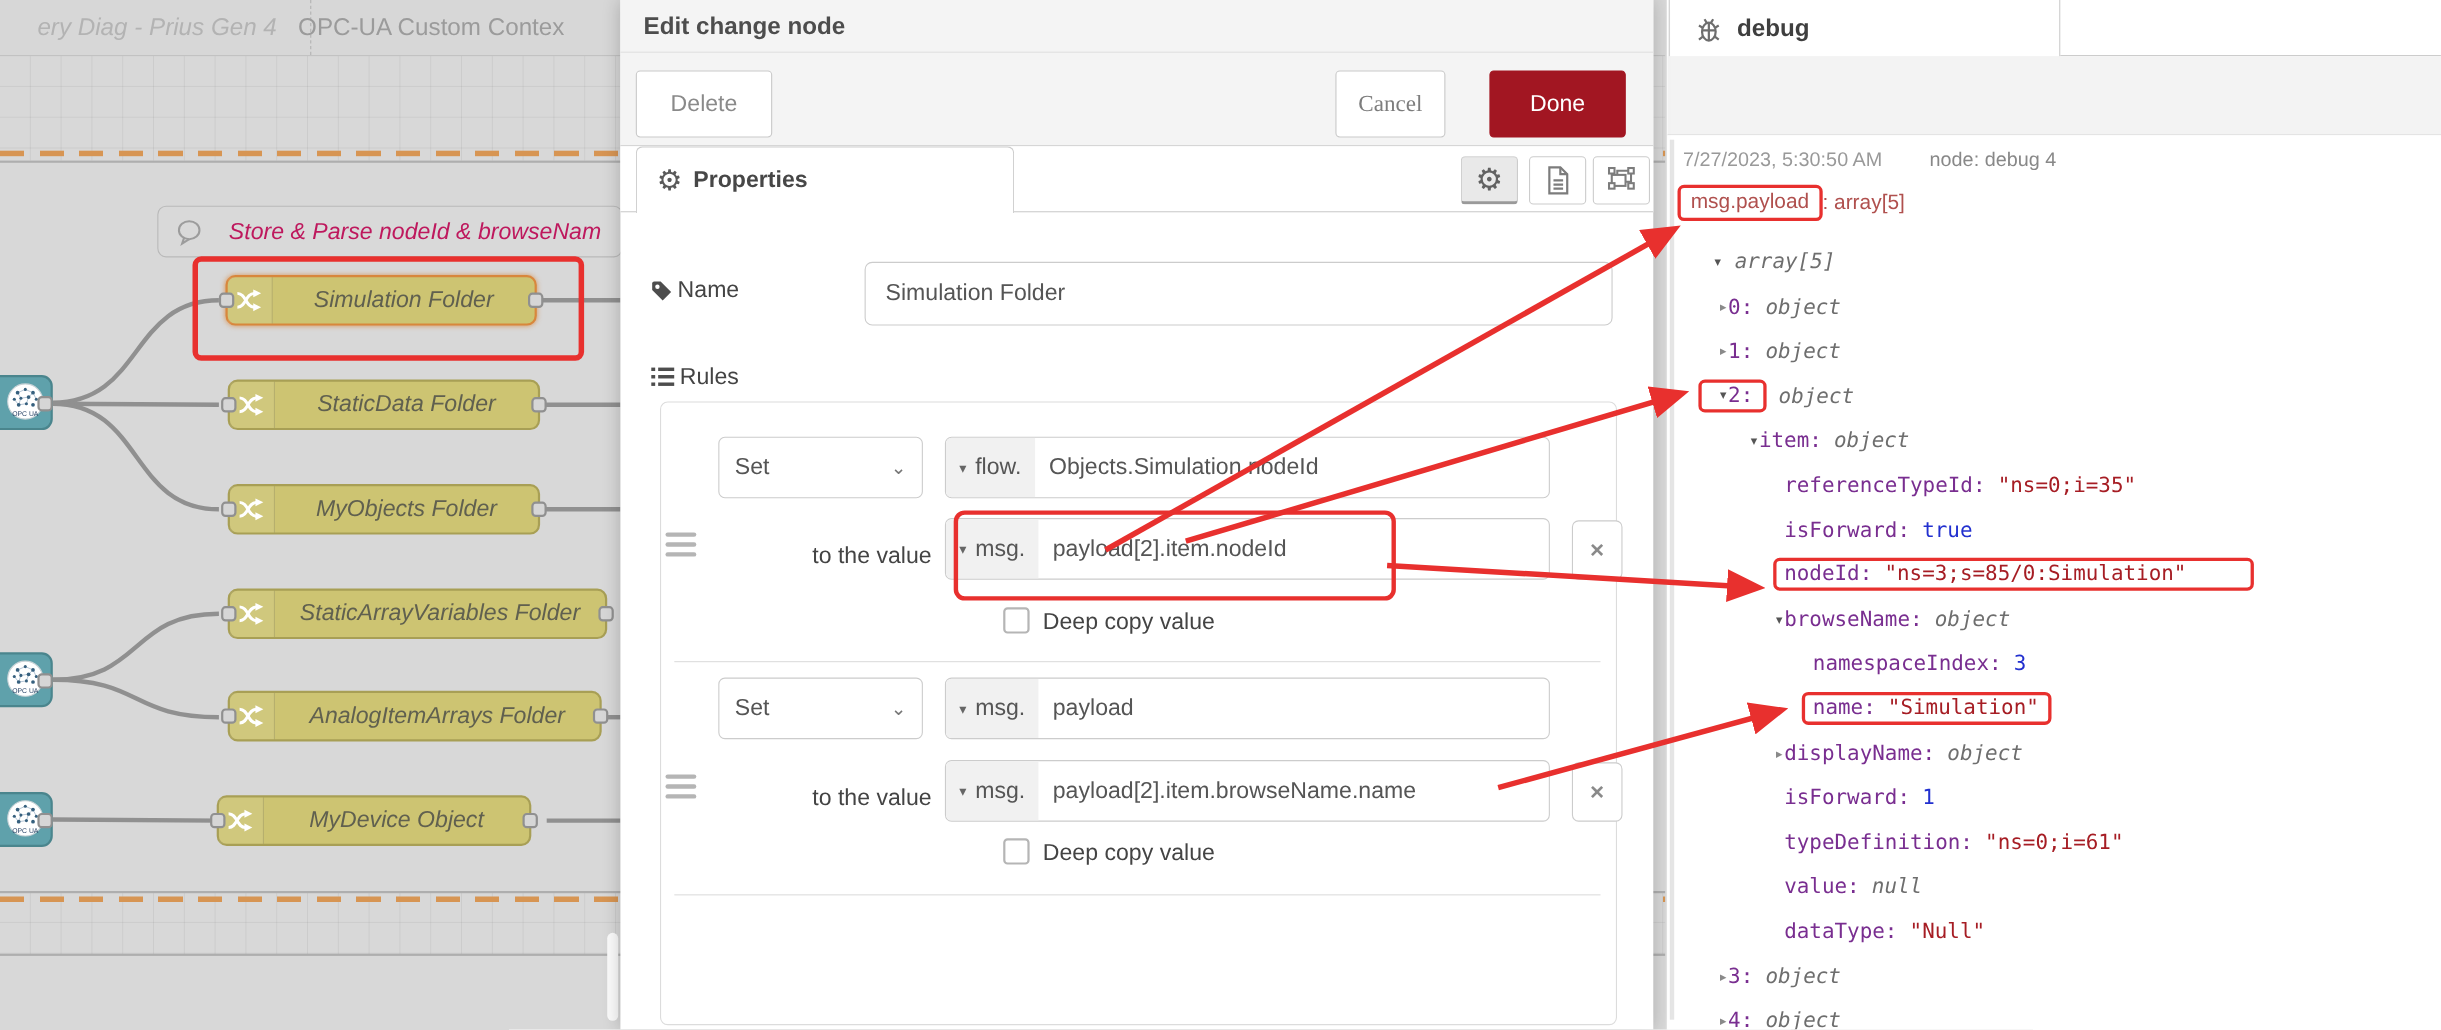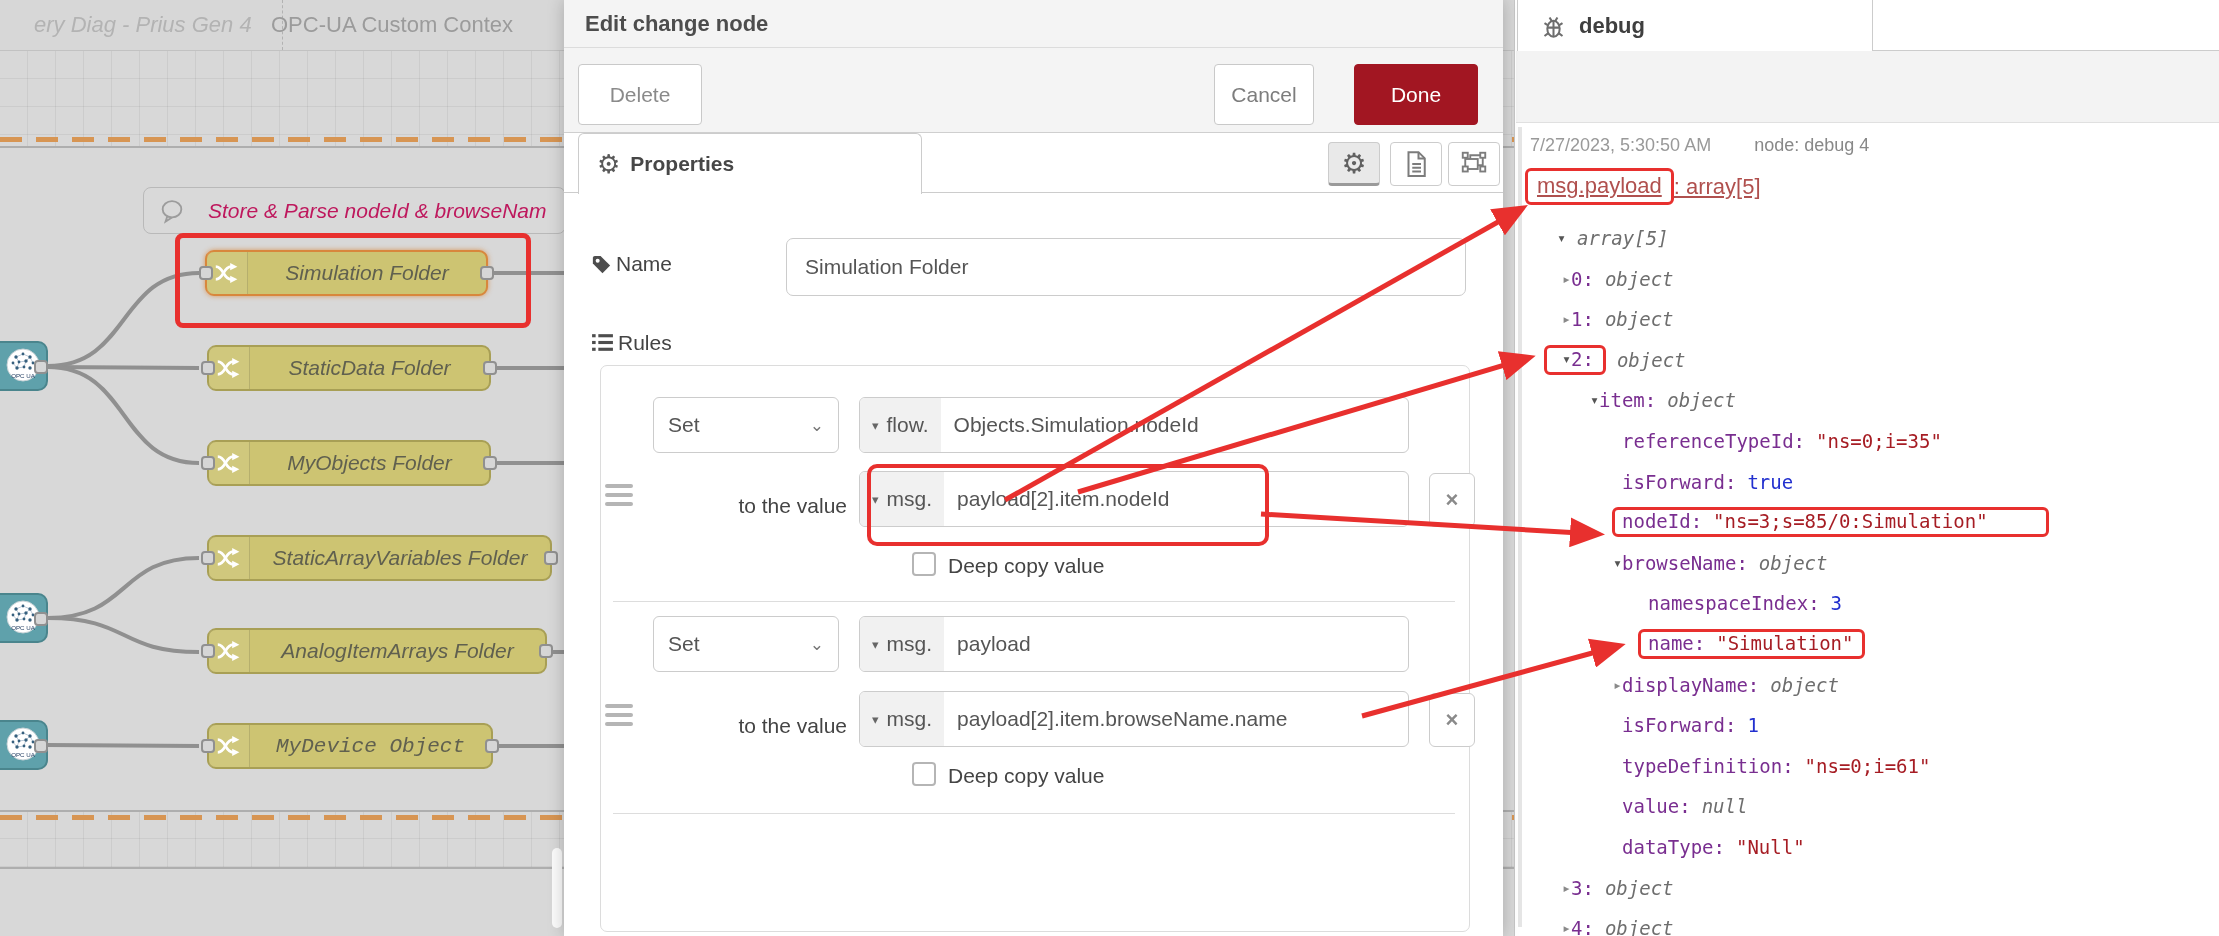--- a/index.html
+++ b/index.html
@@ -37,21 +37,21 @@
   #cscroll{position:absolute;left:552px;top:848px;width:10px;height:80px;background:#fbfbfb;border-radius:5px;}
   
   #dialog{position:absolute;left:564px;top:0;width:939px;height:936px;background:#fff;z-index:10;
     box-shadow:0 0 16px rgba(0,0,0,.22);}
   #dlg-header{position:absolute;left:0;top:0;width:100%;height:48px;background:#f4f4f4;border-bottom:1px solid #dcdcdc;box-sizing:border-box;}
   #dlg-title{position:absolute;left:21px;top:11px;font-size:22px;font-weight:bold;color:#4d4d4d;}
   #dlg-btnbar{position:absolute;left:0;top:48px;width:100%;height:85px;background:#f4f4f4;border-bottom:1px solid #cfcfcf;box-sizing:border-box;}
   .dbtn{position:absolute;top:16px;height:61px;border:1px solid #c9c9c9;border-radius:4px;background:#fff;
     font-size:21px;color:#8a8a8a;display:flex;align-items:center;justify-content:center;box-sizing:border-box;cursor:pointer;}
   #btn-delete{left:14px;width:124px;}
-  #btn-cancel{left:650px;width:100px;color:#7d7d7d;}
+  #btn-cancel{left:650px;width:100px;color:#7d7d7d;font-family:Liberation Serif, serif;}
   #btn-done{left:790px;width:124px;background:#a21622;border-color:#a21622;color:#fff;}
   #dlg-tabrow{position:absolute;left:0;top:133px;width:100%;height:60px;border-bottom:1px solid #cccccc;background:#fff;box-sizing:border-box;}
   #tab-props{position:absolute;left:14px;top:0;width:344px;height:61px;background:#fff;border:1px solid #cccccc;border-bottom:none;
     border-radius:6px 6px 0 0;display:flex;align-items:center;padding-left:18px;box-sizing:border-box;}
   #tab-props .gear{font-size:26px;color:#5a5a5a;margin-right:10px;}
   #tab-props .tlabel{font-size:21px;font-weight:bold;color:#474747;}
   .ibtn{position:absolute;top:9px;width:52px;height:44px;border:1px solid #cccccc;border-radius:4px;background:#fff;
     display:flex;align-items:center;justify-content:center;box-sizing:border-box;cursor:pointer;}
   #ibtn-gear{left:764px;background:#e9e9e9;border-bottom:3px solid #9a9a9a;}
   #ibtn-gear .gear{font-size:28px;color:#616161;}
@@ -81,21 +81,21 @@
   #debug-panel{position:absolute;left:1514px;top:0;width:705px;height:936px;background:#fff;border-left:1px solid #c6c6c6;box-sizing:border-box;z-index:5;text-align:right;}
   #dbg-tab{position:absolute;left:2px;top:0;width:356px;height:52px;background:#fff;border:1px solid #ccc;border-top:none;border-bottom:none;
     display:flex;align-items:center;padding-left:22px;gap:12px;box-sizing:border-box;}
   #dbg-tab .dlabel{font-size:22px;font-weight:bold;color:#3f3f3f;}
   #dbg-strip-line{position:absolute;left:358px;top:50px;width:347px;height:1px;background:#ccc;}
   #dbg-toolbar{position:absolute;left:1px;top:51px;width:704px;height:72px;background:#f3f3f3;border-bottom:1px solid #e0e0e0;box-sizing:border-box;}
   #dbg-content{position:absolute;left:1px;top:123px;width:704px;height:813px;background:#fff;overflow:hidden;}
   #dbg-leftbar{position:absolute;left:2px;top:4px;width:4px;height:800px;background:#e5e5e5;}
   #dbg-meta{position:absolute;left:14px;top:12px;font-size:18px;color:#999;}
   #dbg-meta .nodelbl{margin-left:38px;color:#888;}
-  #dbg-path{position:absolute;left:9px;top:45px;font-size:22px;color:#b0504e;display:flex;align-items:center;text-decoration:underline;}
+  #dbg-path{position:absolute;left:9px;top:45px;font-size:19px;color:#b0504e;display:flex;align-items:center;}
   .rbox{border:3px solid #e8302e;border-radius:6px;padding:2px 9px 3px 9px;}
   .trow{position:absolute;height:40px;display:flex;align-items:center;font-family:"DejaVu Sans Mono",monospace;font-size:19px;white-space:nowrap;}
   .tarr{width:17px;display:inline-block;font-size:15px;color:#555;cursor:pointer;}
   .tarr.closed{color:#8a8a8a;}
   .tkey{color:#792e90;}
   .tval{margin-left:11px;}
   .t-meta{color:#6e6e6e;font-style:italic;}
   .t-null{color:#6e6e6e;font-style:italic;}
   .t-str{color:#a61d24;}
   .t-num{color:#2230cf;}
@@ -216,21 +216,21 @@
               <path d="M2 6 C11 6 10 20 19 20"></path>
             </g>
             <path d="M18 2 l8 4 -8 4 z" fill="#fff"></path>
             <path d="M18 16 l8 4 -8 4 z" fill="#fff"></path>
           </svg>
         </span>
         <span class="nlabel">AnalogItemArrays Folder</span>
         <span class="port pl"></span>
         <span class="port pr"></span>
       </div>
-      <div class="fnode" style="left: 207px; top: 723px; width: 286px; font-family: Liberation Mono, monospace;">
+      <div class="fnode" style="left: 197px; top: 723px; width: 286px;">
         <span class="nicon">
           <svg viewBox="0 0 30 26" width="27" height="24">
             <g stroke="#fff" stroke-width="3" fill="none">
               <path d="M2 20 C11 20 10 6 19 6"></path>
               <path d="M2 6 C11 6 10 20 19 20"></path>
             </g>
             <path d="M18 2 l8 4 -8 4 z" fill="#fff"></path>
             <path d="M18 16 l8 4 -8 4 z" fill="#fff"></path>
           </svg>
         </span>

